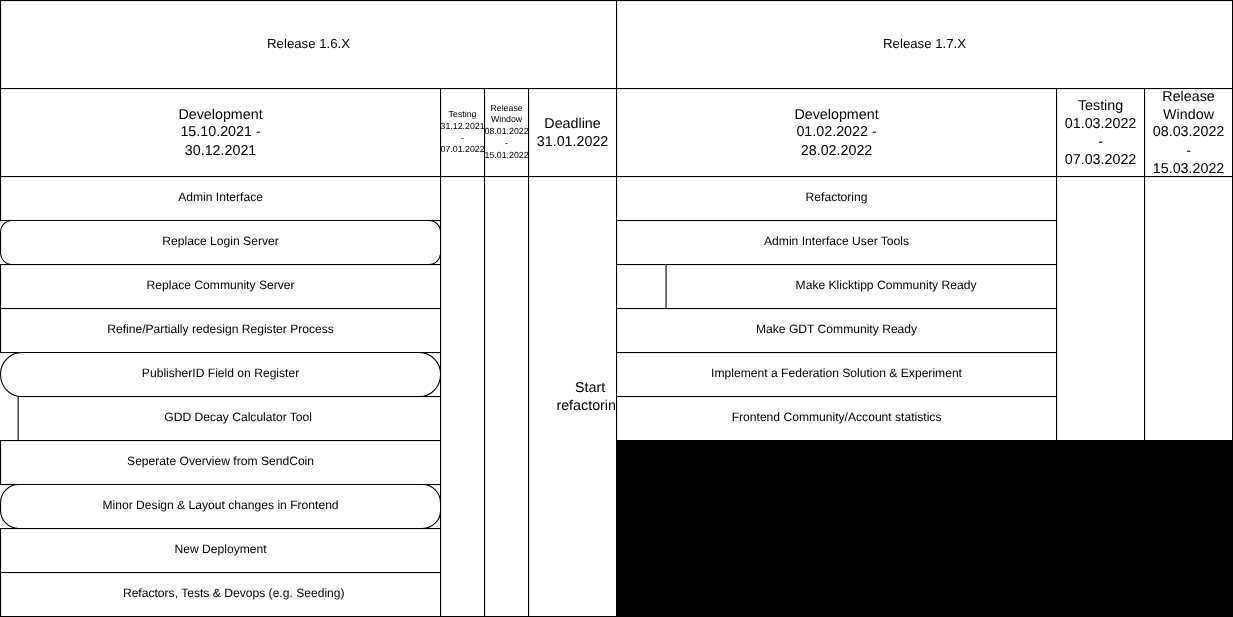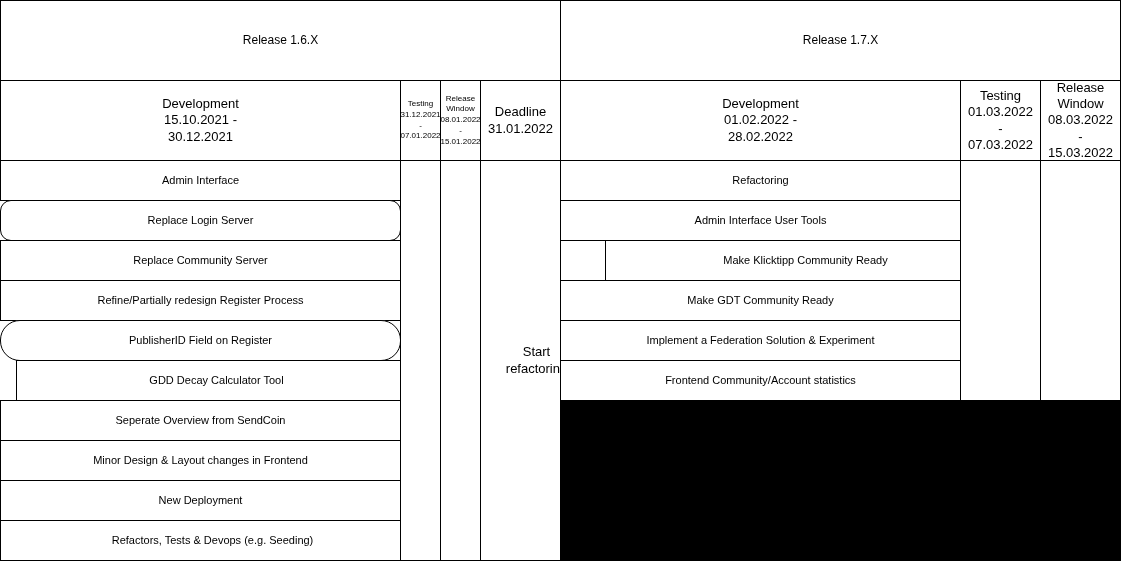--- a/index.html
+++ b/index.html
@@ -91,21 +91,21 @@
 08.03.2022 -
 15.03.2022</div>
 
   <div class="cell task" style="left:0px; top:160px; width:401px; height:41px;">Admin Interface</div>
   <div class="cell task" style="left:0px; top:200px; width:401px; height:41px;border-radius:11px;">Replace Login Server</div>
   <div class="cell task" style="left:0px; top:240px; width:401px; height:41px;">Replace Community Server</div>
   <div class="cell task" style="left:0px; top:280px; width:401px; height:41px;text-align:right;">Refine/Partially redesign Register Process</div>
   <div class="cell task" style="left:0px; top:320px; width:401px; height:41px;border-radius:20px;">PublisherID Field on Register</div>
   <div class="cell task" style="left:0px; top:360px; width:401px; height:41px;margin-left:16px;">GDD Decay Calculator Tool</div>
   <div class="cell task" style="left:0px; top:400px; width:401px; height:41px;">Seperate Overview from SendCoin</div>
-  <div class="cell task" style="left:0px; top:440px; width:401px; height:41px;">Minor Design &amp; Layout changes in Frontend</div>
+  <div class="cell task" style="left:0px; top:440px; width:401px; height:41px;border-radius:17px;">Minor Design &amp; Layout changes in Frontend</div>
   <div class="cell task" style="left:0px; top:480px; width:401px; height:41px;">New Deployment</div>
   <div class="cell task" style="left:0px; top:520px; width:401px; height:41px;padding-left:28px;">Refactors, Tests &amp; Devops (e.g. Seeding)</div>
 
   <div class="cell" style="left:400px; top:160px; width:41px; height:401px;"></div>
   <div class="cell" style="left:440px; top:160px; width:41px; height:401px;"></div>
 
   <div class="cell deadline multiline" style="left:480px; top:160px; width:81px; height:401px;">Start
 refactoring</div>
 
   <div class="cell task" style="left:560px; top:160px; width:401px; height:41px;">Refactoring</div>

